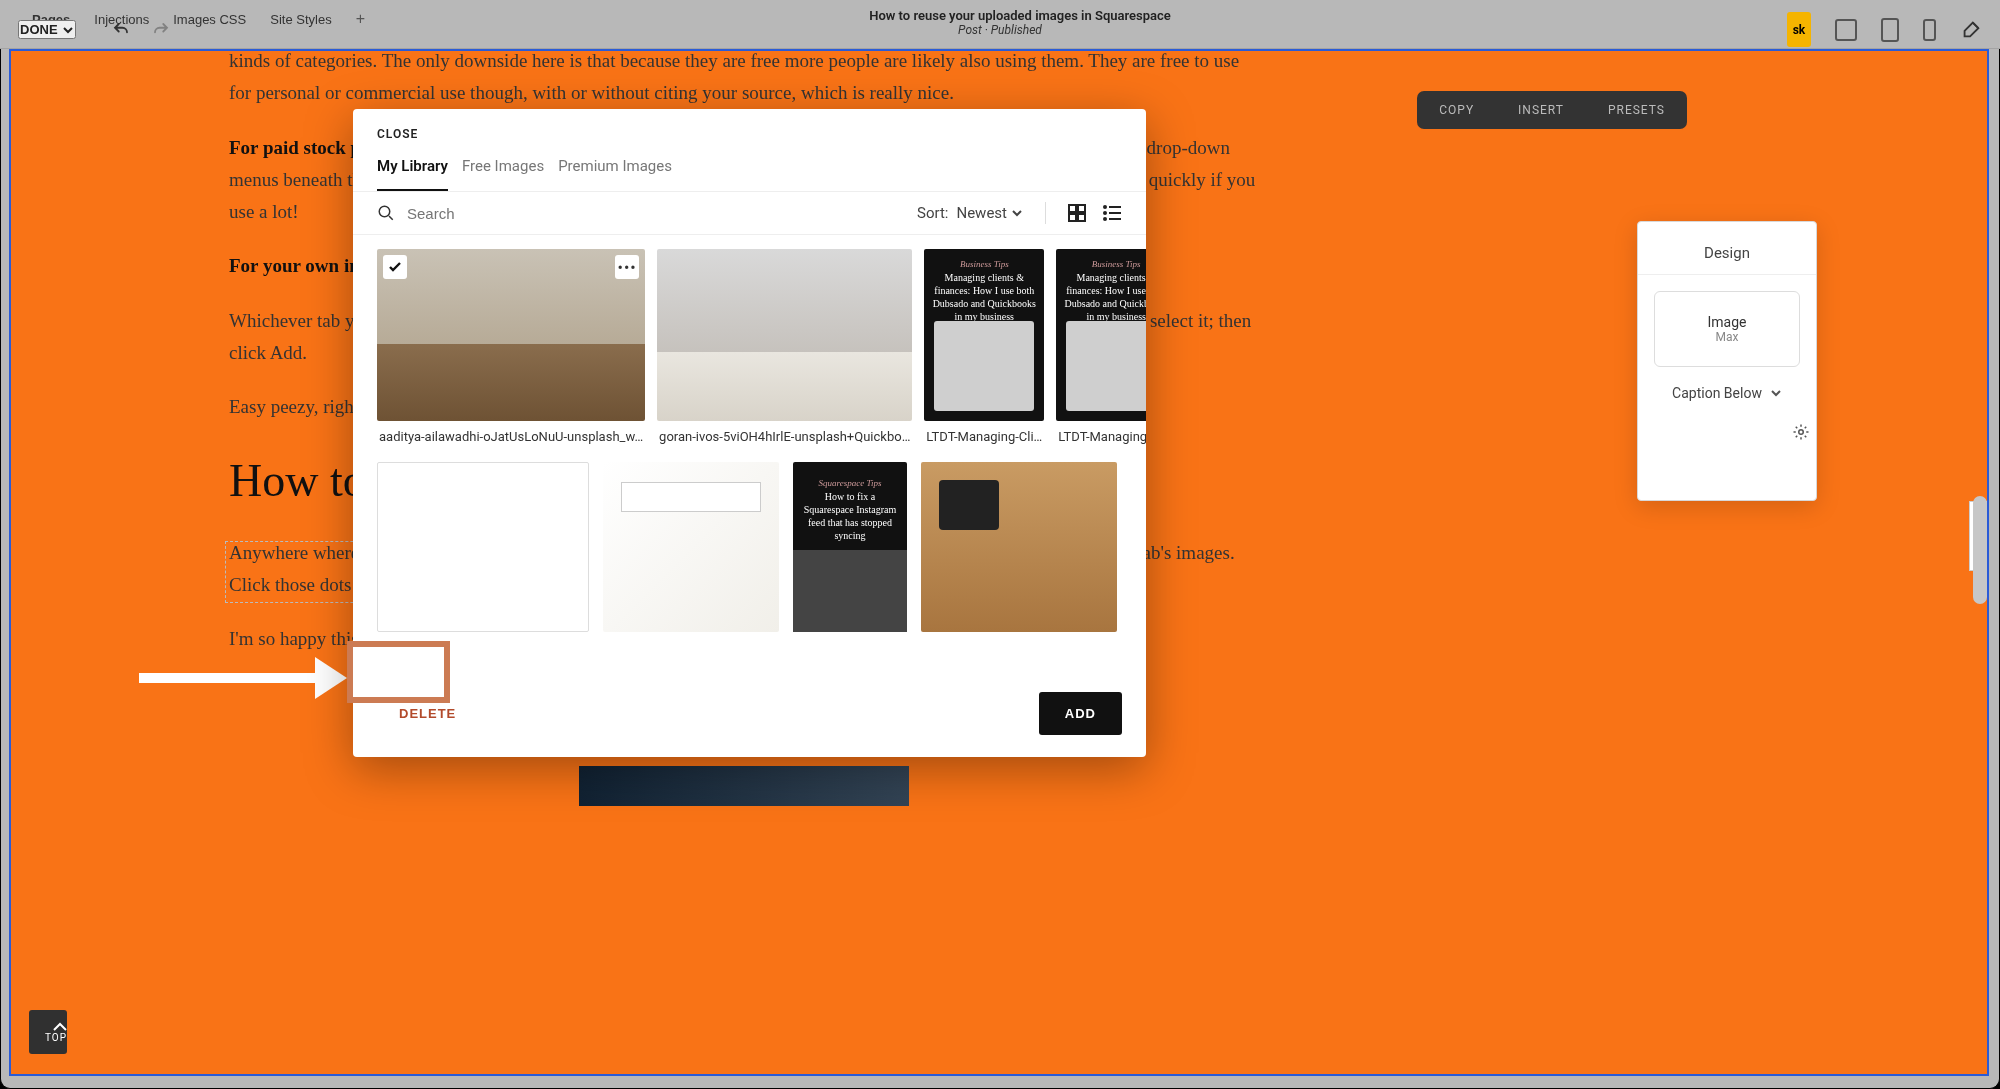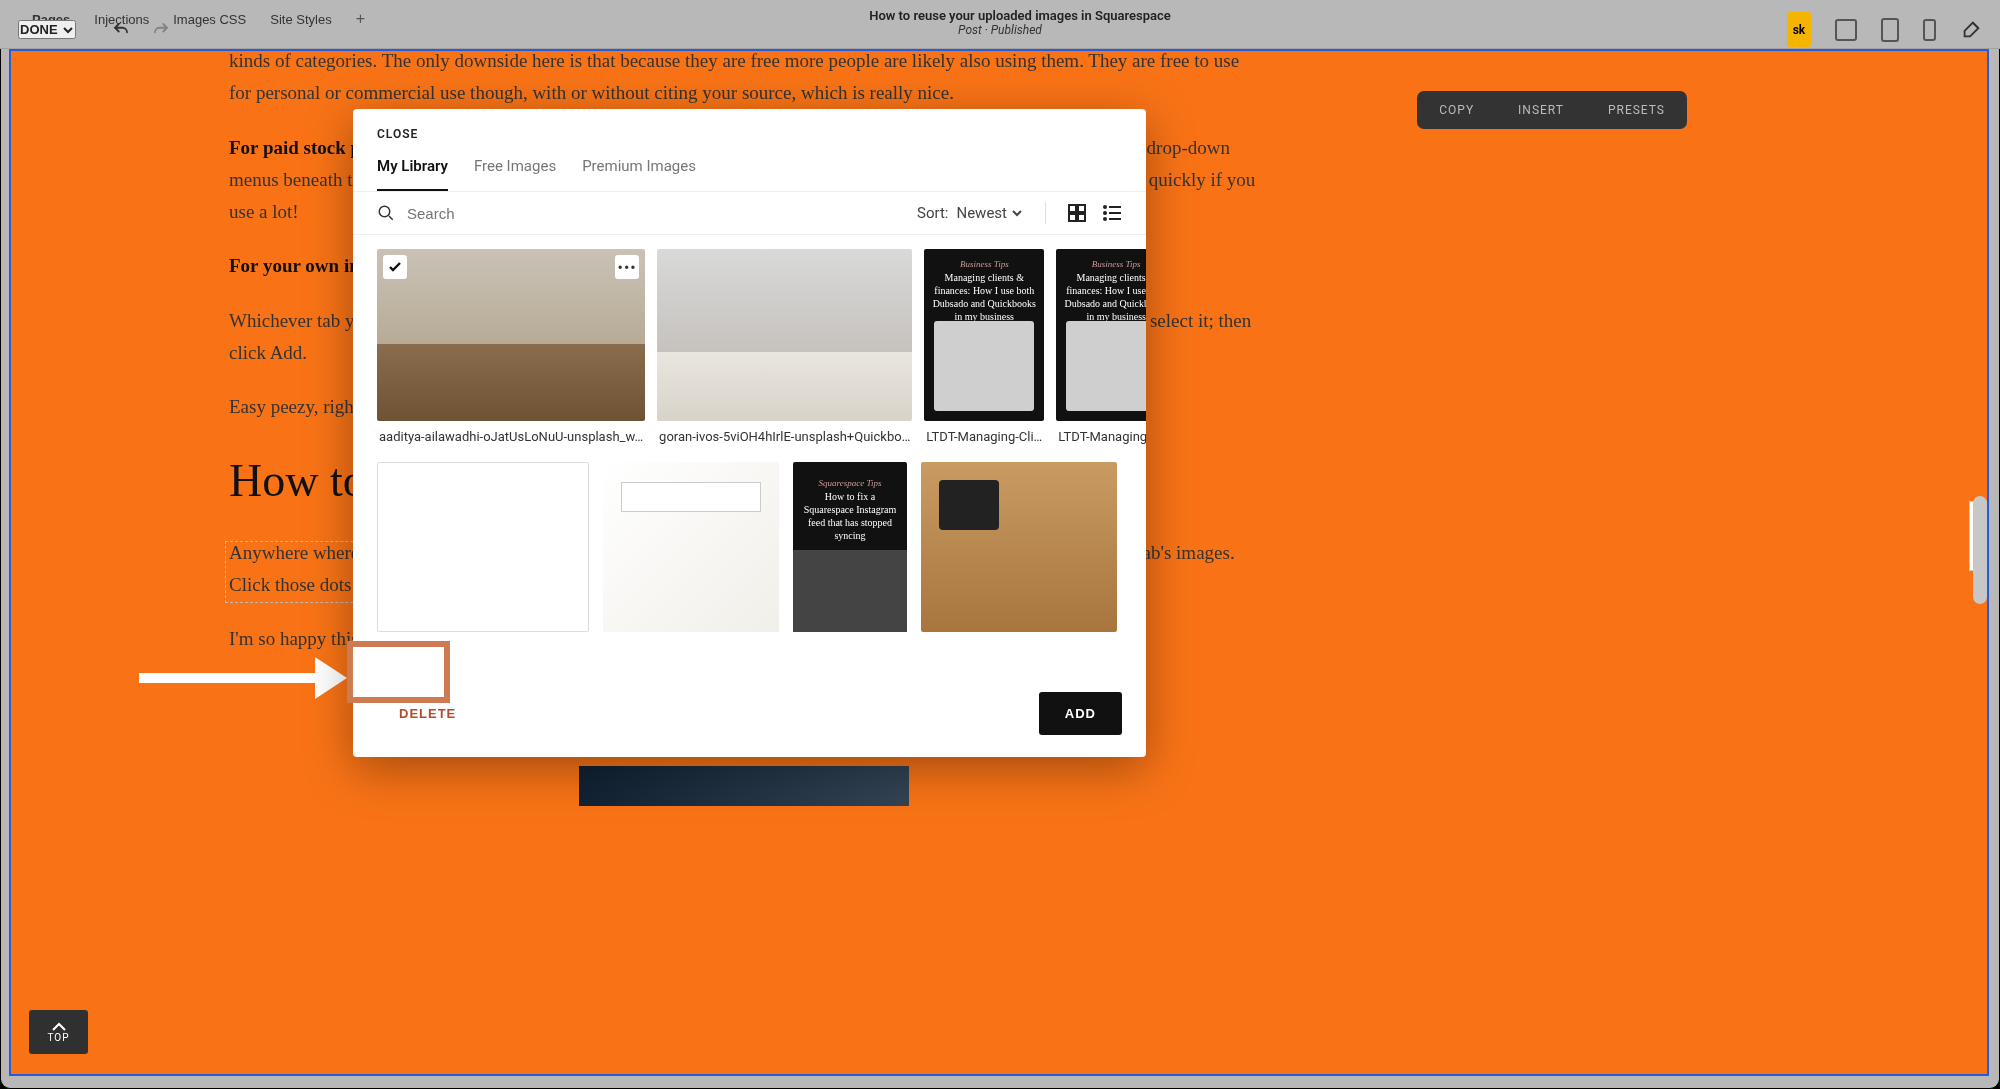--- a/index.html
+++ b/index.html
@@ -68,42 +68,42 @@
   .design-tab { text-align:center; font-size:15px; color:#444; padding:12px 0; border-bottom:1px solid #eee; }
   .design-body { padding:16px; font-size:14px; color:#555; }
   .design-box { border:1px solid #ddd; border-radius:6px; padding:22px 10px; text-align:center; margin-bottom:18px; }
   .caption-row { display:flex; align-items:center; justify-content:center; gap:8px; color:#444; }
   .gear-row { display:flex; justify-content:flex-end; padding:6px 6px 0 0; }
 
   
   .collapse-tab { position:absolute; right:0; top:450px; width:18px; height:70px; background:#fff; border:1px solid #ccc; display:flex; align-items:center; justify-content:center; }
 
   
-  .top-badge { position:absolute; left:18px; bottom:20px; width:59px; height:44px; background:#303030; color:#fff; display:flex; flex-direction:column; align-items:center; justify-content:center; font-size:10px; letter-spacing:1px; border-radius:3px; }
+  .top-badge { position:absolute; left:18px; bottom:20px; width:38px; height:44px; background:#303030; color:#fff; display:flex; flex-direction:column; align-items:flex-end; justify-content:center; font-size:10px; letter-spacing:1px; border-radius:3px; }
 
   
   .arrow { position:absolute; left:128px; top:612px; }
   .arrow-line { position:absolute; left:0; top:10px; width:186px; height:10px; background:#fff; }
   .arrow-head { position:absolute; left:176px; top:-6px; width:0; height:0; border-left:32px solid #fff; border-top:21px solid transparent; border-bottom:21px solid transparent; }
 
   
   .dashed-slot { position:absolute; left:214px; top:490px; width:700px; height:62px; border:1px dashed #bbb; }
 
   
   .media-slot { position:absolute; left:558px; top:420px; width:357px; height:280px; border:2px solid #2a5bd7; background:#eee; }
   .media-strip { position:absolute; left:568px; top:715px; width:330px; height:40px; background:linear-gradient(90deg,#123,#345); }
 
   
   .modal {
     position:absolute; left:352px; top:60px; width:793px; height:648px;
     background:#fff; border-radius:4px; box-shadow:0 12px 48px rgba(0,0,0,.35);
     display:flex; flex-direction:column; z-index:50;
   }
   .modal-close { font-size:12px; letter-spacing:1px; font-weight:600; color:#222; padding:18px 24px 10px; }
-  .modal-tabs { display:flex; gap:26px; padding:0 24px; border-bottom:1px solid #eee; }
+  .modal-tabs { display:flex; gap:14px; padding:0 24px; border-bottom:1px solid #eee; }
   .modal-tab { font-size:15px; color:#777; padding:6px 0 14px; border-bottom:2px solid transparent; }
   .modal-tab.active { color:#111; font-weight:600; border-bottom:2px solid #111; }
   .modal-searchbar { display:flex; align-items:center; padding:10px 24px; gap:12px; border-bottom:1px solid #eee; }
   .modal-searchbar input { flex:1; border:none; font-size:15px; outline:none; color:#333; }
   .sort-group { display:flex; align-items:center; gap:4px; color:#444; font-size:15px; }
   .view-divider { width:1px; height:22px; background:#ddd; margin:0 10px; }
   .view-icons { display:flex; gap:16px; }
 
   .grid { padding:14px 24px 0; overflow:hidden; }
   .row1 { display:grid; grid-template-columns:repeat(4,1fr); gap:12px; }
@@ -202,20 +202,41 @@
     <div class="dashed-slot"></div>
     <div class="media-slot"></div>
     <div class="media-strip"></div>
 
     <div class="pill-toolbar">
       <span>COPY</span>
       <span>INSERT</span>
       <span>PRESETS</span>
     </div>
 
+    <div class="design-panel">
+      <div class="design-tab">Design</div>
+      <div class="design-body">
+        <div class="design-box">
+          <div style="font-size:14px;color:#333;">Image</div>
+          <div style="font-size:12px;color:#888;">Max</div>
+        </div>
+        <div class="caption-row">
+          <span>Caption Below</span>
+          <svg width="12" height="12" viewBox="0 0 12 12">
+              <path d="M2 4l4 4 4-4" stroke="#555" stroke-width="2" fill="none"></path>
+            </svg>
+        </div>
+      </div>
+      <div class="gear-row">
+        <svg width="18" height="18" viewBox="0 0 24 24">
+            <circle cx="12" cy="12" r="3" fill="none" stroke="#555" stroke-width="2"></circle>
+            <path d="M12 2v3M12 19v3M2 12h3M19 12h3M5 5l2 2M17 17l2 2M19 5l-2 2M5 19l2-2" stroke="#555" stroke-width="2"></path>
+          </svg>
+      </div>
+    </div>
 
     <div class="collapse-tab">
       <svg width="10" height="14" viewBox="0 0 10 14">
           <path d="M8 1L2 7l6 6" stroke="#555" stroke-width="2" fill="none"></path>
         </svg>
     </div>
 
     <div class="right-scroll"></div>
 
     <div class="top-badge">

